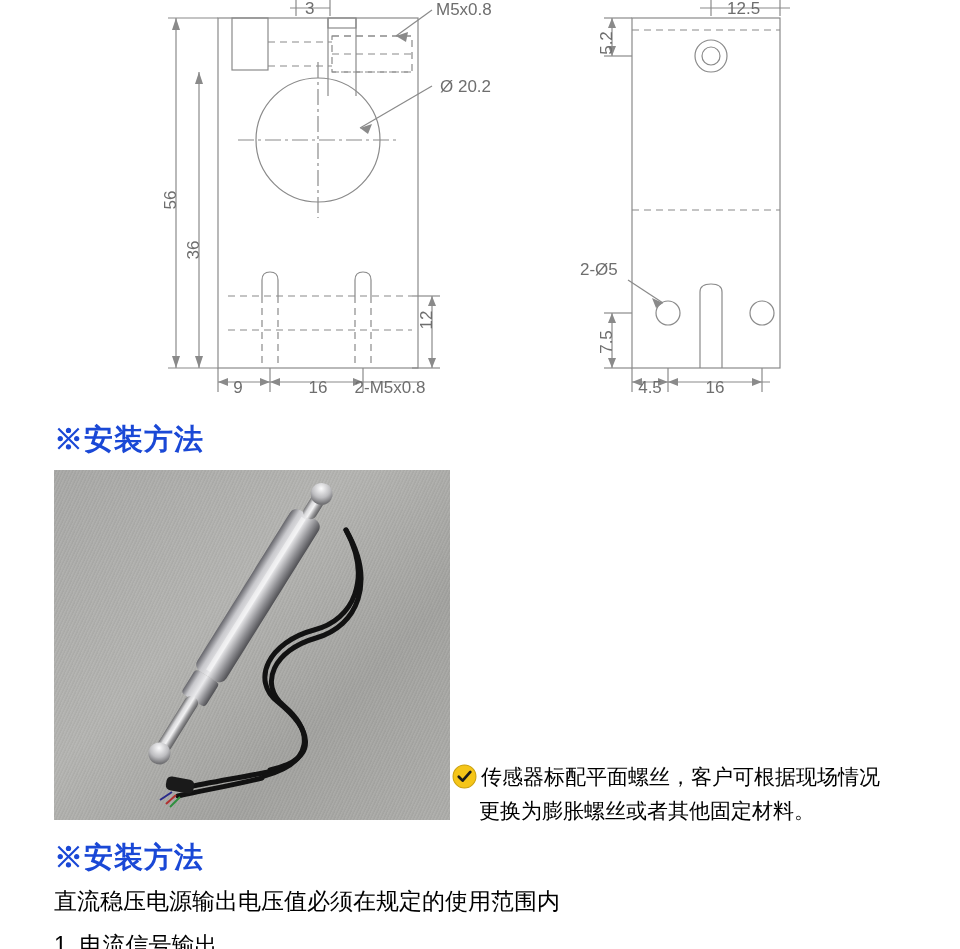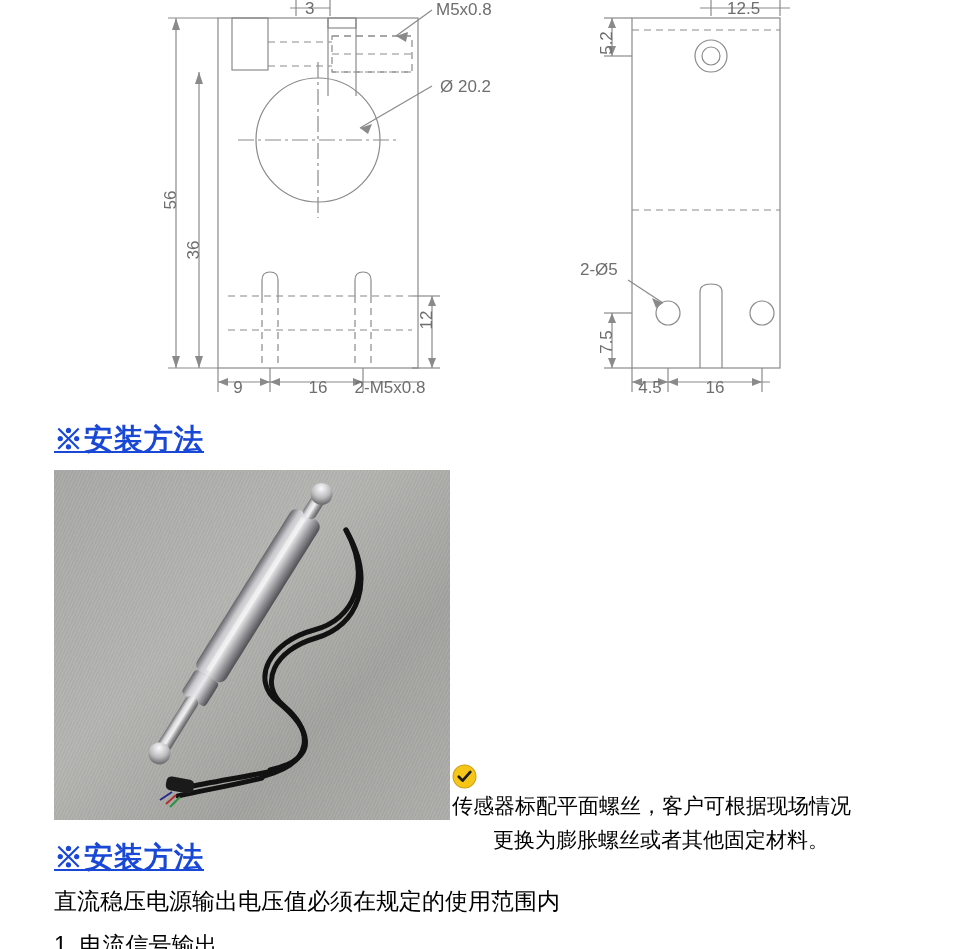--- a/index.html
+++ b/index.html
@@ -29,21 +29,20 @@
   }
 
   
   .section-heading {
     color: #1a48d6;
     font-size: 29px;
     font-weight: bold;
     font-family: "Liberation Sans", sans-serif;
     letter-spacing: 1px;
     white-space: nowrap;
-    text-decoration: underline;
   }
 
   #install-heading {
     position: absolute;
     left: 54px;
     top: 420px;
   }
 
   #wiring-heading {
     position: absolute;
@@ -81,31 +80,30 @@
     top: 760px;
     width: 500px;
   }
   .note-line {
     display: flex;
     align-items: flex-start;
     font-size: 21px;
     color: #000;
     line-height: 34px;
     font-family: "Liberation Sans", sans-serif;
-    flex-direction: column;
   }
   .badge {
     flex: 0 0 auto;
     width: 25px;
     height: 25px;
     margin-right: 4px;
     margin-top: 4px;
   }
   .note-text-2 {
-    margin-left: 41px;
+    margin-left: 27px;
     font-size: 21px;
     line-height: 34px;
     color: #000;
   }
 
   
   .wiring-text {
     position: absolute;
     left: 54px;
     font-size: 23px;

